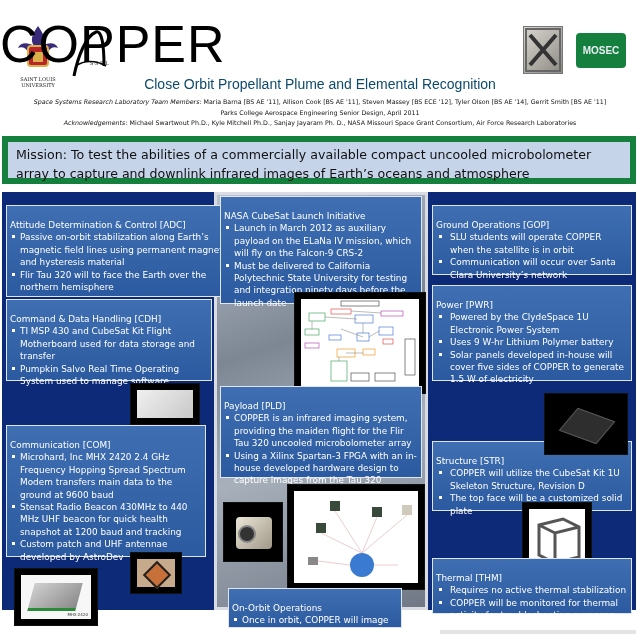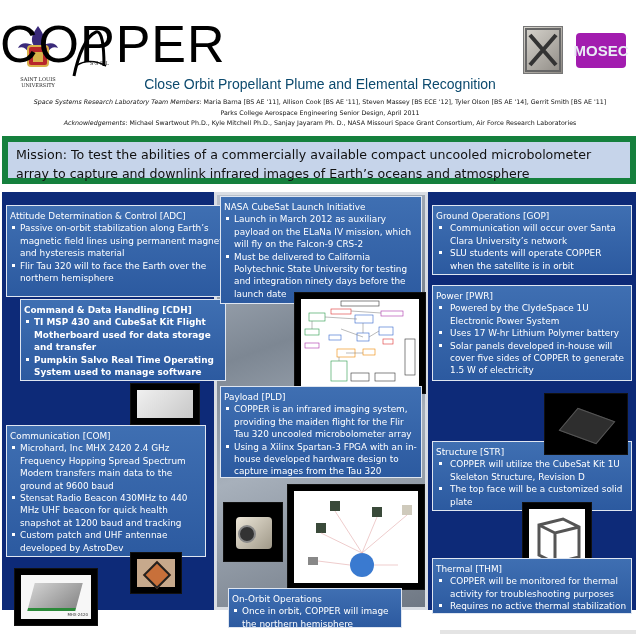--- a/index.html
+++ b/index.html
@@ -11,30 +11,30 @@
   
   .title { left: 0; width: 640px; top: 14px; font-family: "Liberation Sans", sans-serif; font-size: 52px; letter-spacing: 1px; color: #000; line-height: 60px; }
   .subtitle { left: 0; width: 640px; top: 76px; text-align: center; font-family: "Liberation Sans", sans-serif; font-size: 14px; color: #0c4a6e; }
   .credits { left: 0; width: 640px; top: 97px; text-align: center; font-family: "DejaVu Sans", sans-serif; font-size: 6.3px; line-height: 10.5px; color: #111; }
   .credits i { font-style: italic; }
 
   
   .slu-logo { left: 14px; top: 24px; width: 48px; height: 62px; }
   .ssrl-logo { left: 70px; top: 26px; width: 48px; height: 56px; }
   .cubesat-photo { left: 523px; top: 26px; width: 40px; height: 48px; background: linear-gradient(135deg,#d9d6cf,#8e8a84); border: 1px solid #777; }
-  .mosec-logo { left: 576px; top: 33px; width: 50px; height: 35px; background: #a21caf; border-radius: 4px; color: #e9ecf5; font-family: "Liberation Sans", sans-serif; font-weight: bold; font-size: 15px; display: flex; align-items: center; justify-content: center; }
+  .mosec-logo { left: 576px; top: 33px; width: 50px; height: 35px; background: #15803d; border-radius: 4px; color: #e9ecf5; font-family: "Liberation Sans", sans-serif; font-weight: bold; font-size: 10px; display: flex; align-items: center; justify-content: center; }
 
   
   .mission { left: 2px; top: 136px; width: 634px; height: 48px; background: #c6d4ea; border: 6px solid #15803d; padding: 3px 8px; font-family: "DejaVu Sans", sans-serif; font-size: 12.6px; line-height: 19px; color: #111; }
 
   
   .main-panel { left: 2px; top: 192px; width: 634px; height: 418px; background: #0d2a78; }
   .center-bg { left: 214px; top: 192px; width: 214px; height: 418px; background: linear-gradient(160deg,#b9c1cc 0%,#7d8793 35%,#a7b0bb 60%,#6f7884 100%); border: 3px solid #d9dde3; }
 
-  .box { position: absolute; background: linear-gradient(180deg,#3f6fb2 0%,#2c5aa0 100%); border: 1.5px solid #dfe6f1; color: #ffffff; font-family: "DejaVu Sans", sans-serif; font-size: 8.9px; line-height: 12.4px; padding: 4px 3px; }
+  .box { position: absolute; background: linear-gradient(180deg,#3f6fb2 0%,#2c5aa0 100%); border: 1.5px solid #dfe6f1; color: #ffffff; font-family: "DejaVu Sans", sans-serif; font-size: 8.9px; line-height: 12.4px; padding: 13px 3px; }
   .box .hdr { display: block; }
   .box ul { list-style: none; }
   .box li { position: relative; padding-left: 10px; }
   .box li::before { content: ""; position: absolute; left: 2px; top: 4px; width: 3px; height: 3px; background: #ffffff; }
   .box.right li { padding-left: 14px; }
   .box.right li::before { left: 3px; }
 
   
   .photo { position: absolute; background: #000; border: 1px solid #111; }
   .photo .inner { position: absolute; left: 6px; top: 6px; right: 6px; bottom: 6px; }
@@ -84,21 +84,21 @@
 <div class="abs main-panel"></div>
 <div class="abs center-bg"></div>
 
 <div class="box" style="left:6px;top:205px;width:226px;height:92px;">
   <span class="hdr">Attitude Determination &amp; Control [ADC]</span>
   <ul>
     <li>Passive on-orbit stabilization along Earth’s magnetic field lines using permanent magnets and hysteresis material</li>
     <li>Flir Tau 320 will to face the Earth over the northern hemisphere</li>
   </ul>
 </div>
-<div class="box" style="left:20px;top:299px;width:206px;height:82px;font-weight:bold;">
+<div class="box" style="left:6px;top:299px;width:206px;height:82px;">
   <span class="hdr">Command &amp; Data Handling [CDH]</span>
   <ul>
     <li>TI  MSP 430 and CubeSat Kit Flight Motherboard used for data storage and transfer</li>
     <li>Pumpkin Salvo Real Time Operating System used to manage software</li>
   </ul>
 </div>
 <div class="photo" style="left:130px;top:383px;width:70px;height:42px;">
   <div class="inner" style="background:linear-gradient(135deg,#f0f0f0,#c8c8c8);"></div>
 </div>
 <div class="box" style="left:6px;top:425px;width:200px;height:132px;">
@@ -181,29 +181,29 @@
 <div class="box" style="left:228px;top:588px;width:174px;height:40px;">
   <span class="hdr">On-Orbit Operations</span>
   <ul>
     <li>Once in orbit, COPPER will image the northern hemisphere</li>
   </ul>
 </div>
 
 <div class="box right" style="left:432px;top:205px;width:200px;height:70px;">
   <span class="hdr">Ground Operations [GOP]</span>
   <ul>
+    <li>SLU students will operate COPPER when the satellite is in orbit</li>
     <li>Communication will occur over Santa Clara University’s network</li>
-    <li>SLU students will operate COPPER when the satellite is in orbit</li>
   </ul>
 </div>
 <div class="box right" style="left:432px;top:285px;width:200px;height:96px;">
   <span class="hdr">Power [PWR]</span>
   <ul>
     <li>Powered by the ClydeSpace 1U Electronic Power System</li>
-    <li>Uses 17 W-hr Lithium Polymer battery</li>
+    <li>Uses 9 W-hr Lithium Polymer battery</li>
     <li>Solar panels developed in-house will cover five sides of COPPER to generate 1.5 W of electricity</li>
   </ul>
 </div>
 <div class="box right" style="left:432px;top:441px;width:200px;height:70px;">
   <span class="hdr">Structure [STR]</span>
   <ul>
     <li>COPPER will utilize the CubeSat Kit 1U Skeleton Structure, Revision D</li>
     <li>The top face will be a customized solid plate</li>
   </ul>
 </div>
@@ -215,18 +215,18 @@
 <div class="photo" style="left:522px;top:502px;width:70px;height:70px;">
   <div class="inner" style="background:#ffffff;">
     <svg width="58" height="58" viewBox="0 0 58 58">
       <path d="M10 16 L34 10 L50 18 L50 48 L26 54 L10 46 Z M10 16 L26 24 L50 18 M26 24 L26 54" fill="none" stroke="#555" stroke-width="3"></path>
     </svg>
   </div>
 </div>
 <div class="box right" style="left:432px;top:558px;width:200px;height:56px;">
   <span class="hdr">Thermal [THM]</span>
   <ul>
+    <li>Requires no active thermal stabilization</li>
     <li>COPPER will be monitored for thermal activity for troubleshooting purposes</li>
-    <li>Requires no active thermal stabilization</li>
   </ul>
 </div>
 
 <div class="abs footer-note"></div>
 
 </body></html>

